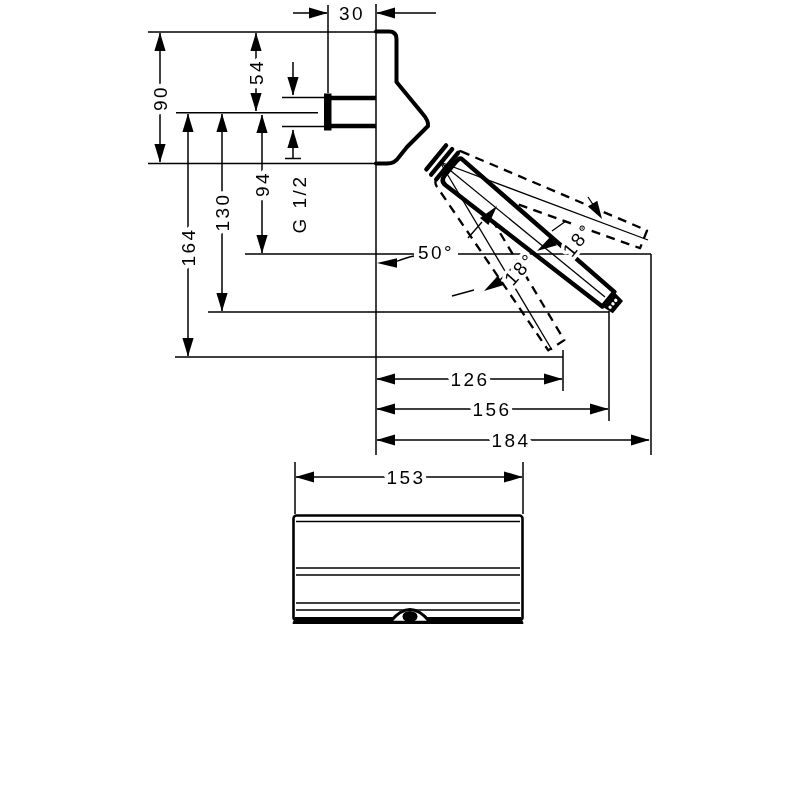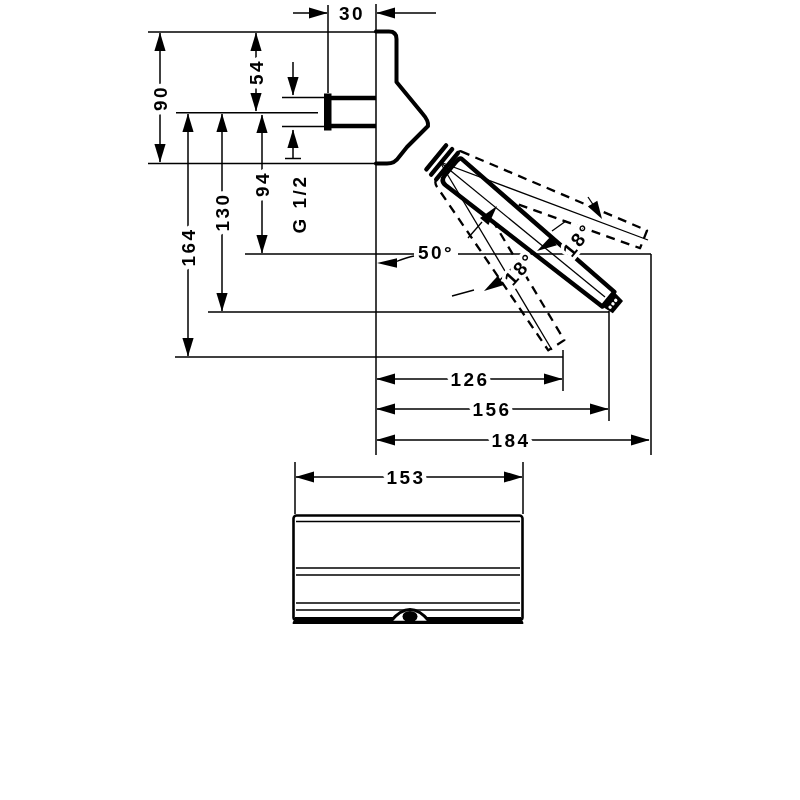--- a/index.html
+++ b/index.html
@@ -1,16 +1,16 @@
 <!DOCTYPE html>
 <html><head>
 <meta charset="utf-8">
 <style>
   html,body{margin:0;padding:0;background:#ffffff;}
-  .stage{width:800px;height:624px;position:relative;background:#fff;overflow:hidden;font-weight:bold;}
+  .stage{width:800px;height:624px;position:relative;background:#fff;overflow:hidden;}
   svg{display:block;}
   .ln{stroke:#000;stroke-width:1.5;fill:none;}
   .thin{stroke:#000;stroke-width:1.3;fill:none;}
   .dimln{stroke:#000;stroke-width:1.5;fill:none;}
   .outline{stroke:#000;stroke-width:4;fill:#fff;stroke-linejoin:round;stroke-linecap:round;}
   .pipe{stroke:#000;stroke-width:4.6;fill:none;stroke-linecap:butt;}
   .dashed{stroke:#000;stroke-width:2.3;fill:none;stroke-dasharray:9 6.5;stroke-linejoin:round;}
   .collar{stroke:#000;stroke-width:4.4;stroke-linecap:round;}
   .fan{stroke:#000;stroke-width:1.3;fill:none;}
   .arrowpoly{fill:#000;stroke:none;}

